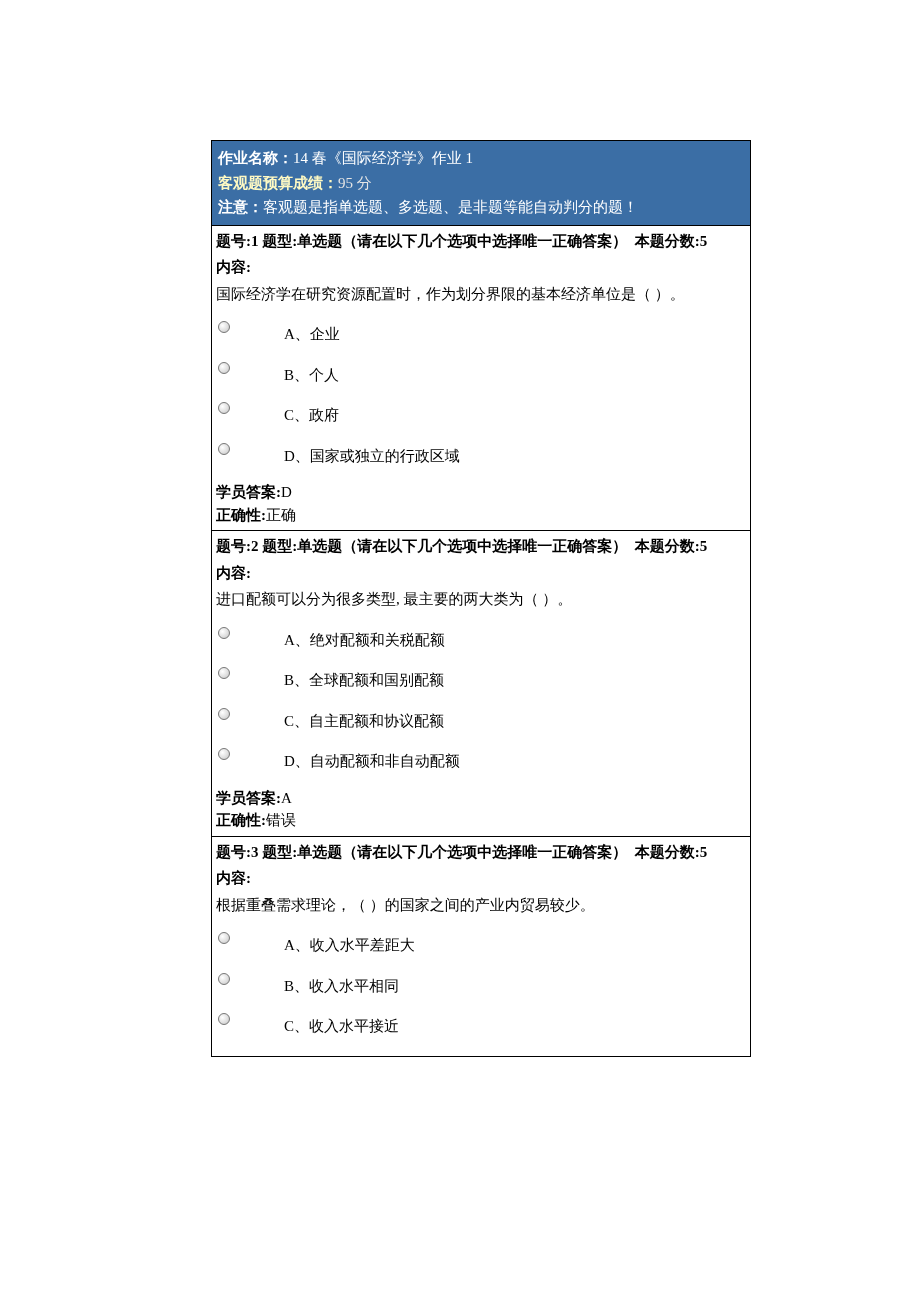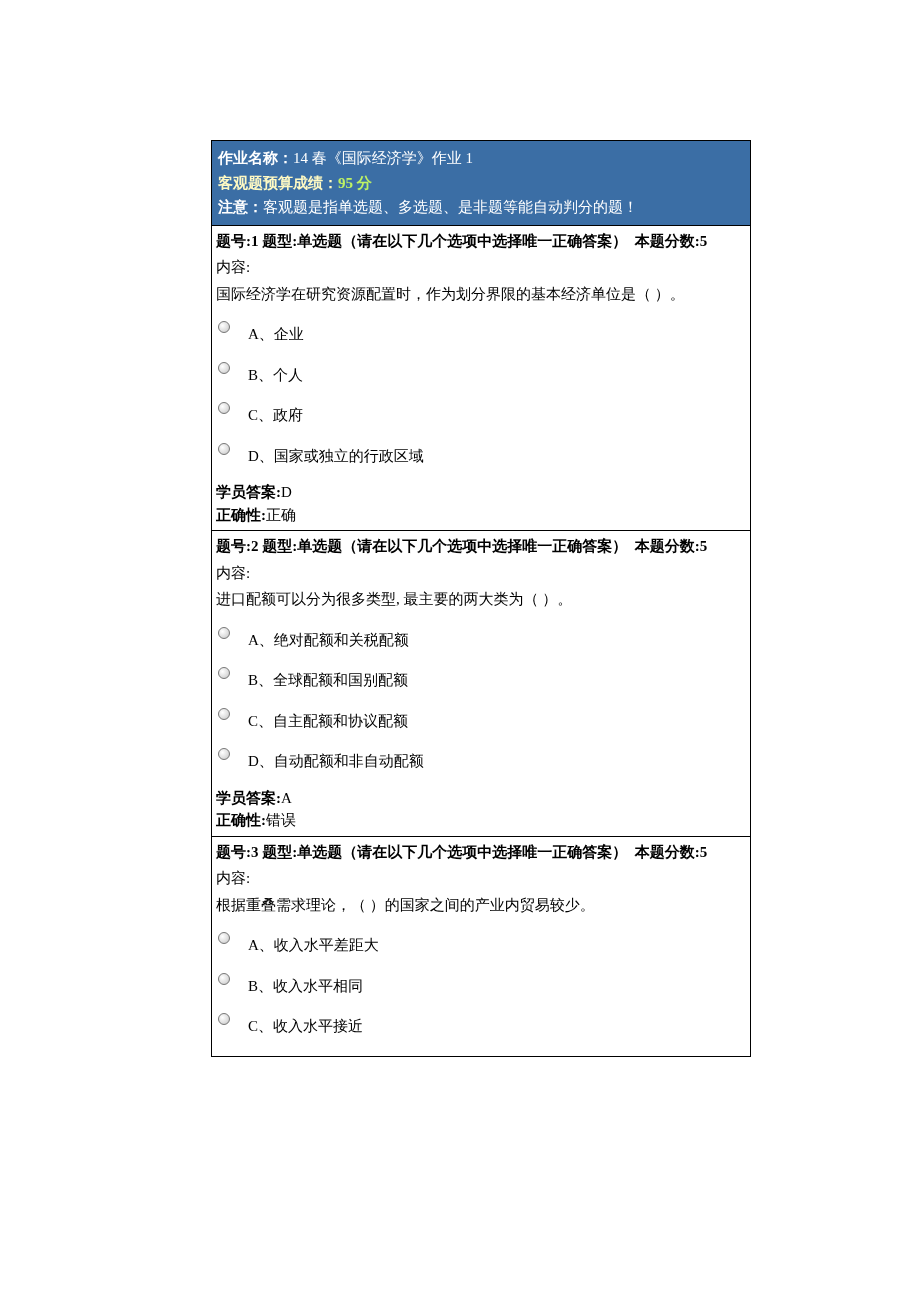--- a/index.html
+++ b/index.html
@@ -18,50 +18,51 @@
     .header-block {
       background: #3b6ea5;
       color: #fff;
       padding: 4px 6px;
     }
     .header-line {
       margin: 2px 0;
     }
     .header-label { font-weight: bold; }
     .score-label { color: #fef9c3; font-weight: bold; }
-    .score-value { color: #bef264; font-weight: bold; }
+    .score-value { color: #e5e5e5; font-weight: normal; }
     .question-block {
       border-top: 1px solid #000;
       padding: 4px 4px;
     }
     .question-block:first-of-type { border-top: none; }
     .q-header { font-weight: bold; margin-bottom: 4px; }
     .q-header .normal { font-weight: bold; }
     .q-content { margin: 4px 0 10px 0; }
     .option-row {
       display: flex;
       align-items: flex-start;
       margin: 14px 0;
+      gap: 36px;
     }
     .radio-dot {
       width: 12px;
       height: 12px;
       border: 1px solid #777;
       border-radius: 50%;
       background: radial-gradient(circle at 35% 35%, #fff 0%, #ddd 60%, #bbb 100%);
       flex-shrink: 0;
       margin-top: 2px;
       margin-right: 18px;
       margin-left: 2px;
     }
     .opt-text { padding-top: 4px; }
     .answer-block { margin-top: 10px; }
     .answer-line { font-weight: bold; }
     .answer-line .val { font-weight: normal; }
-    .bold { font-weight: normal; }
+    .bold { font-weight: bold; }
   </style>
 </head>
 <body>
 
 <div class="container">
   <div class="header-block">
     <div class="header-line">
       <span class="header-label">作业名称：</span><span>14 春《国际经济学》作业 1</span>
     </div>
     <div class="header-line">

